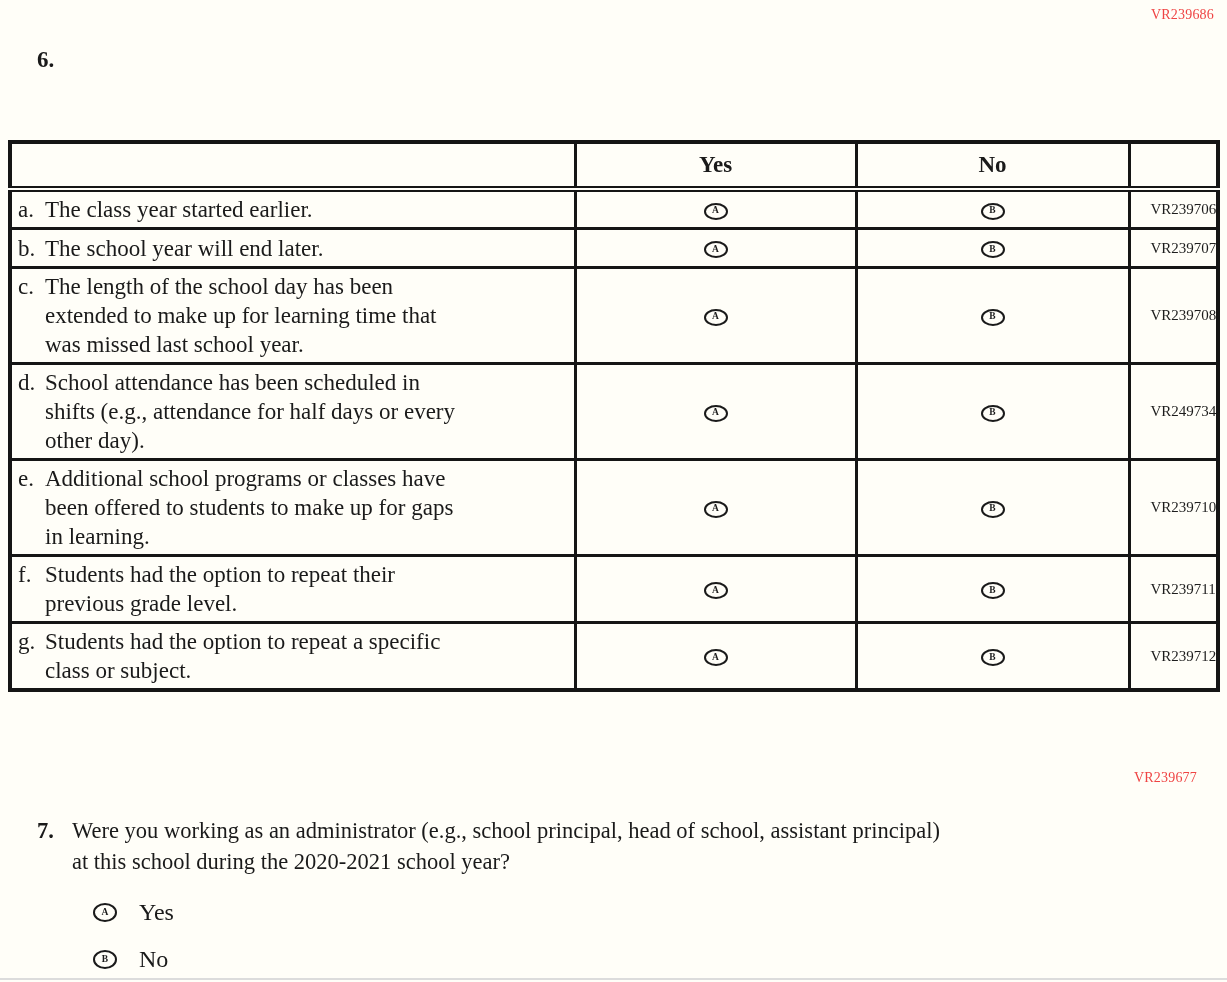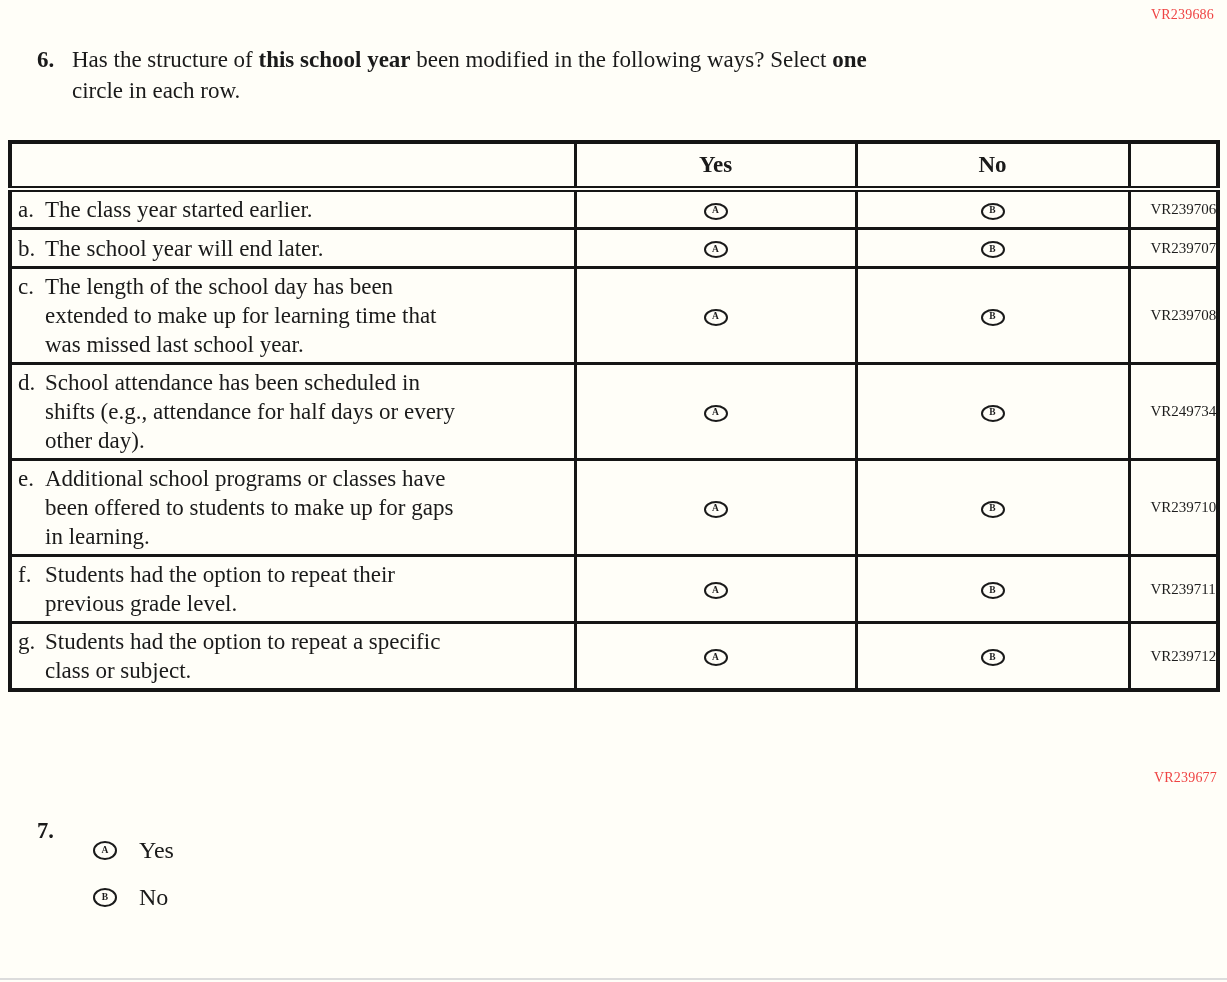--- a/index.html
+++ b/index.html
@@ -11,21 +11,21 @@
     font-family: "Liberation Serif", "DejaVu Serif", serif;
     overflow: hidden;
   }
   .vr-code {
     position: absolute;
     font-size: 14px;
     letter-spacing: 0.2px;
     color: #ef4444;
   }
   .vr-top { top: 7px; right: 13px; }
-  .vr-mid { top: 770px; right: 10px; margin-left: 36px; }
+  .vr-mid { top: 770px; right: 30px; margin-left: 36px; }
 
   .question {
     position: absolute;
     display: flex;
     font-size: 23px;
     line-height: 31px;
   }
   .q6 { top: 44px; left: 37px; width: 1085px; }
   .q7 { top: 815px; left: 37px; width: 1110px; font-size: 22.5px; }
   .qnum {
@@ -117,21 +117,20 @@
     background: #dcdcdc;
   }
 </style>
 </head>
 <body>
 
 <div class="vr-code vr-top">VR239686</div>
 
 <div class="question q6">
   <span class="qnum">6.</span>
-  <div class="qtext" id="q6-text"><span>Has the structure of </span><b>this school year</b><span> been modified in the following ways? Select </span><b>one</b><br><span>circle in each row.</span></div>
 </div>
 
 <table class="matrix">
   <colgroup>
     <col style="width:565px">
       <col style="width:281px">
       <col style="width:273px">
       <col style="width:89px">
   </colgroup>
   <thead>
@@ -221,20 +220,21 @@
         <td class="code-cell">VR239712</td>
       </tr>
     </tbody>
 </table>
 
 <div class="vr-code vr-mid">VR239677</div>
 
 <div class="question q7">
   <span class="qnum">7.</span>
   <div>
+    <div class="qtext" id="q7-text">Were you working as an administrator (e.g., school principal, head of school, assistant principal)<br>at this school during the 2020-2021 school year?</div>
     <div class="options" id="q7-options">
         <div class="option-row">
           <span class="bubble">A</span>
           <span class="option-label">Yes</span>
         </div>
         <div class="option-row">
           <span class="bubble">B</span>
           <span class="option-label">No</span>
         </div>
       </div>

